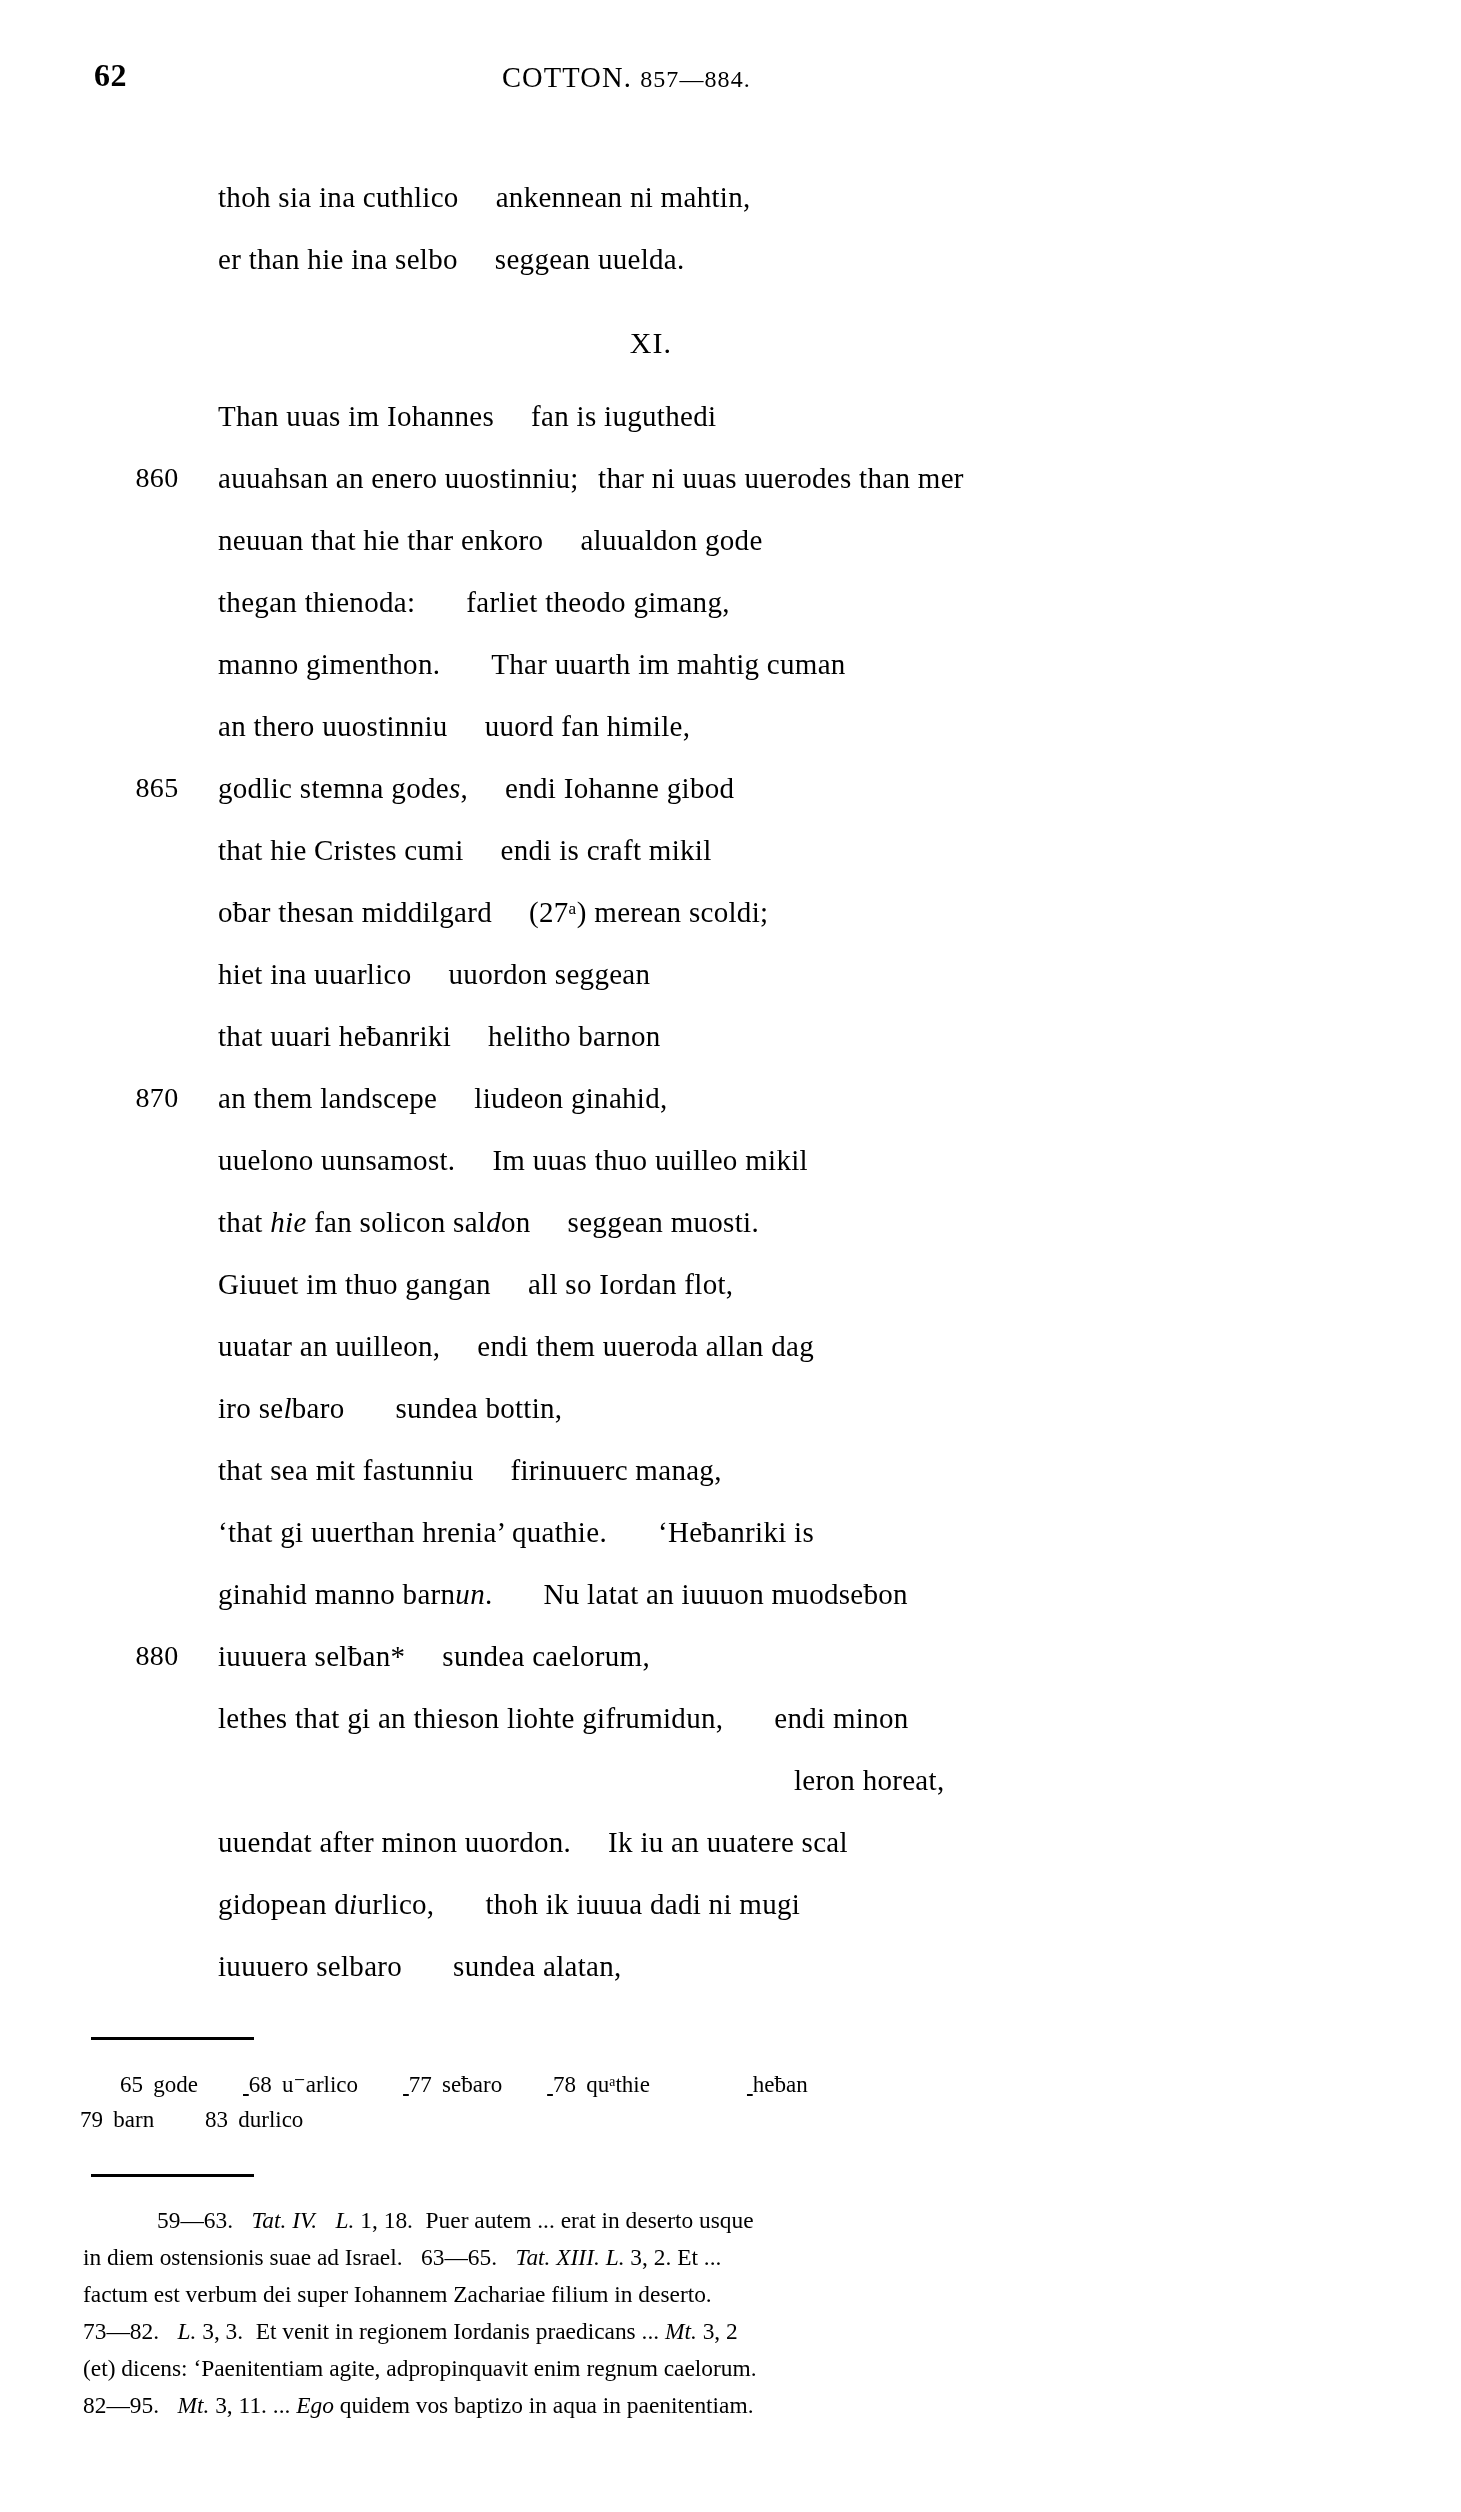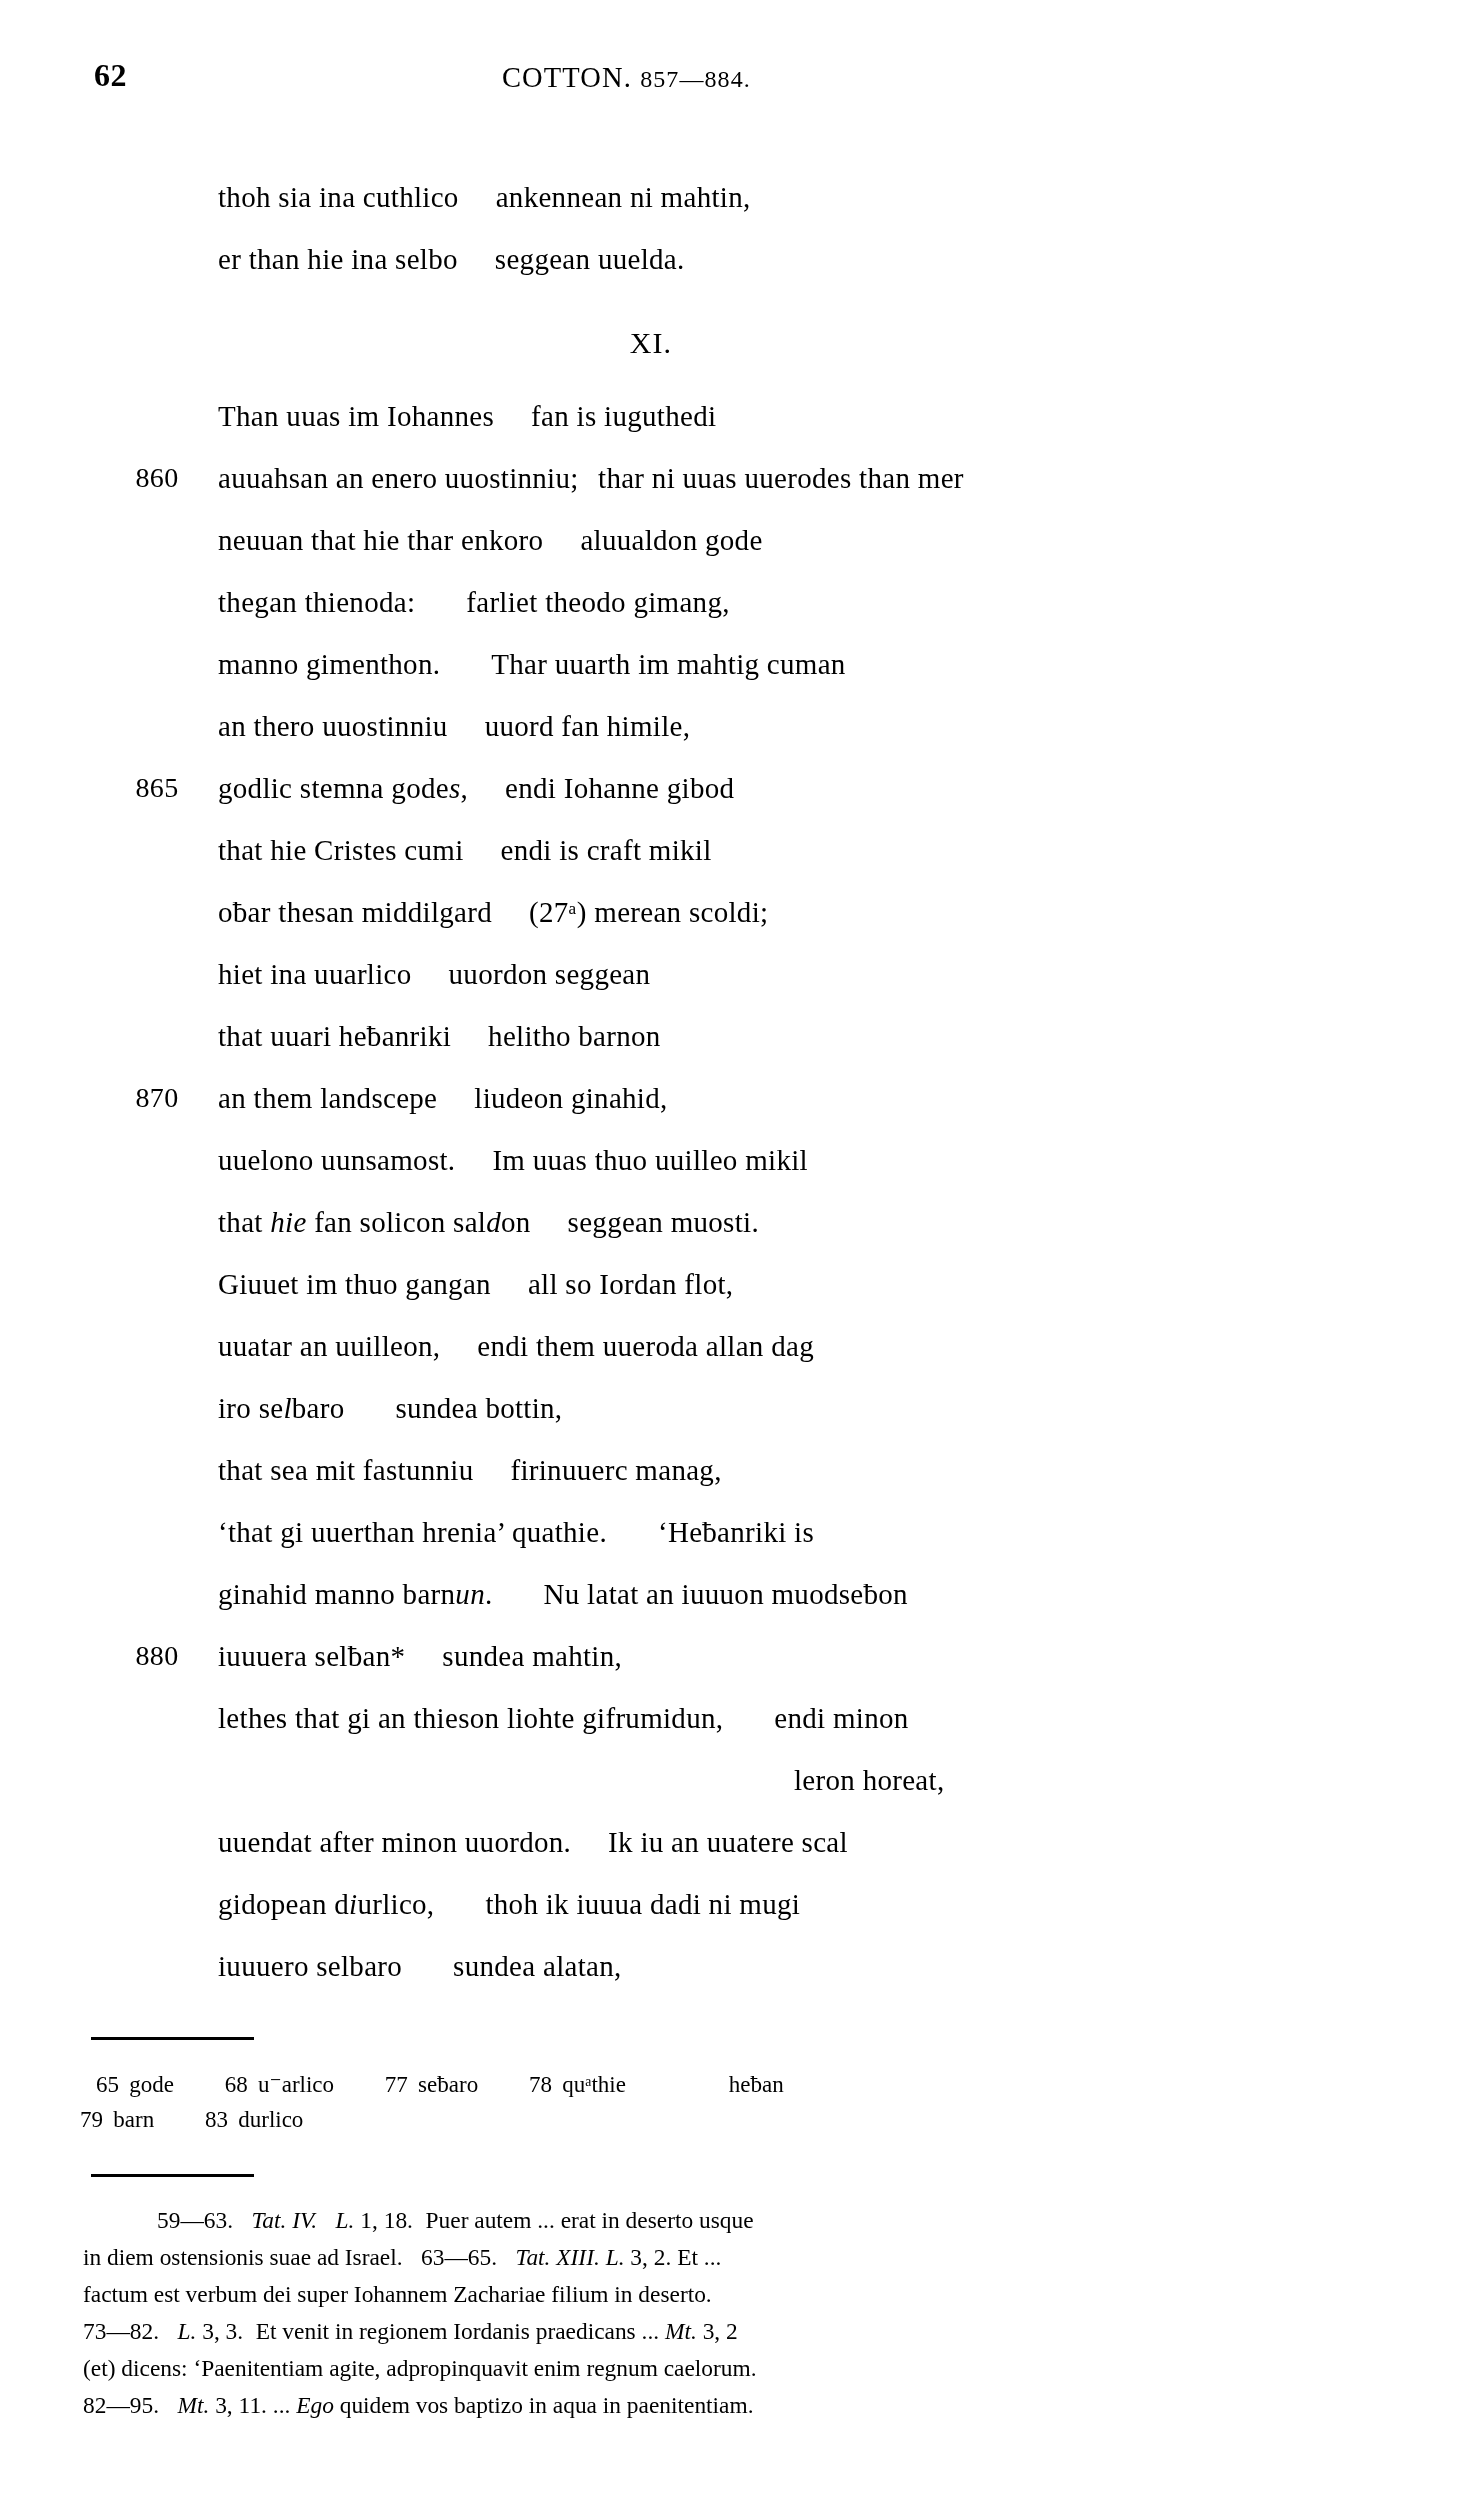--- a/index.html
+++ b/index.html
@@ -114,21 +114,21 @@
   
   .apparatus {
     position: absolute;
     top: 2067px;
     left: 0;
     width: 1462px;
     font-size: 23px;
     line-height: 35px;
   }
   .app-line { white-space: nowrap; }
-  .app-line-1 { padding-left: 96px; }
+  .app-line-1 { padding-left: 120px; text-decoration: underline; }
   .app-line-2 { padding-left: 80px; }
   .app-item { display: inline-block; }
   .app-num { margin-right: 10.3px; }
   .app-gap   { display: inline-block; width: 45px; }
   .app-gap-w { display: inline-block; width: 97px; }
 
   
   .latin-notes {
     position: absolute;
     top: 2202px;
@@ -230,21 +230,21 @@
     </div>
     <div class="verse-line">
       <span class="vtext"><span>‘that gi uuerthan hrenia’ quathie.</span><span class="halfgap-wide"></span><span>‘Heƀanriki is</span></span>
     </div>
     <div class="verse-line">
       <span class="vtext">ginahid manno barn<span class="it">un</span>.<span class="halfgap-wide"></span><span>Nu latat an iuuuon muodseƀon</span></span>
     </div>
 
     <div class="verse-line">
       <span class="vnum">880</span>
-      <span class="vtext"><span>iuuuera selƀan*</span><span class="halfgap"></span><span>sundea mahtin,</span></span>
+      <span class="vtext"><span>iuuuera selƀan*</span><span class="halfgap"></span><span>sundea caelorum,</span></span>
     </div>
     <div class="verse-line">
       <span class="vtext"><span>lethes that gi an thieson liohte gifrumidun,</span><span class="halfgap-wide"></span><span>endi minon</span></span>
     </div>
     <div class="verse-line">
       <span class="vtext deep-indent">leron horeat,</span>
     </div>
     <div class="verse-line">
       <span class="vtext"><span>uuendat after minon uuordon.</span><span class="halfgap"></span><span>Ik iu an uuatere scal</span></span>
     </div>

